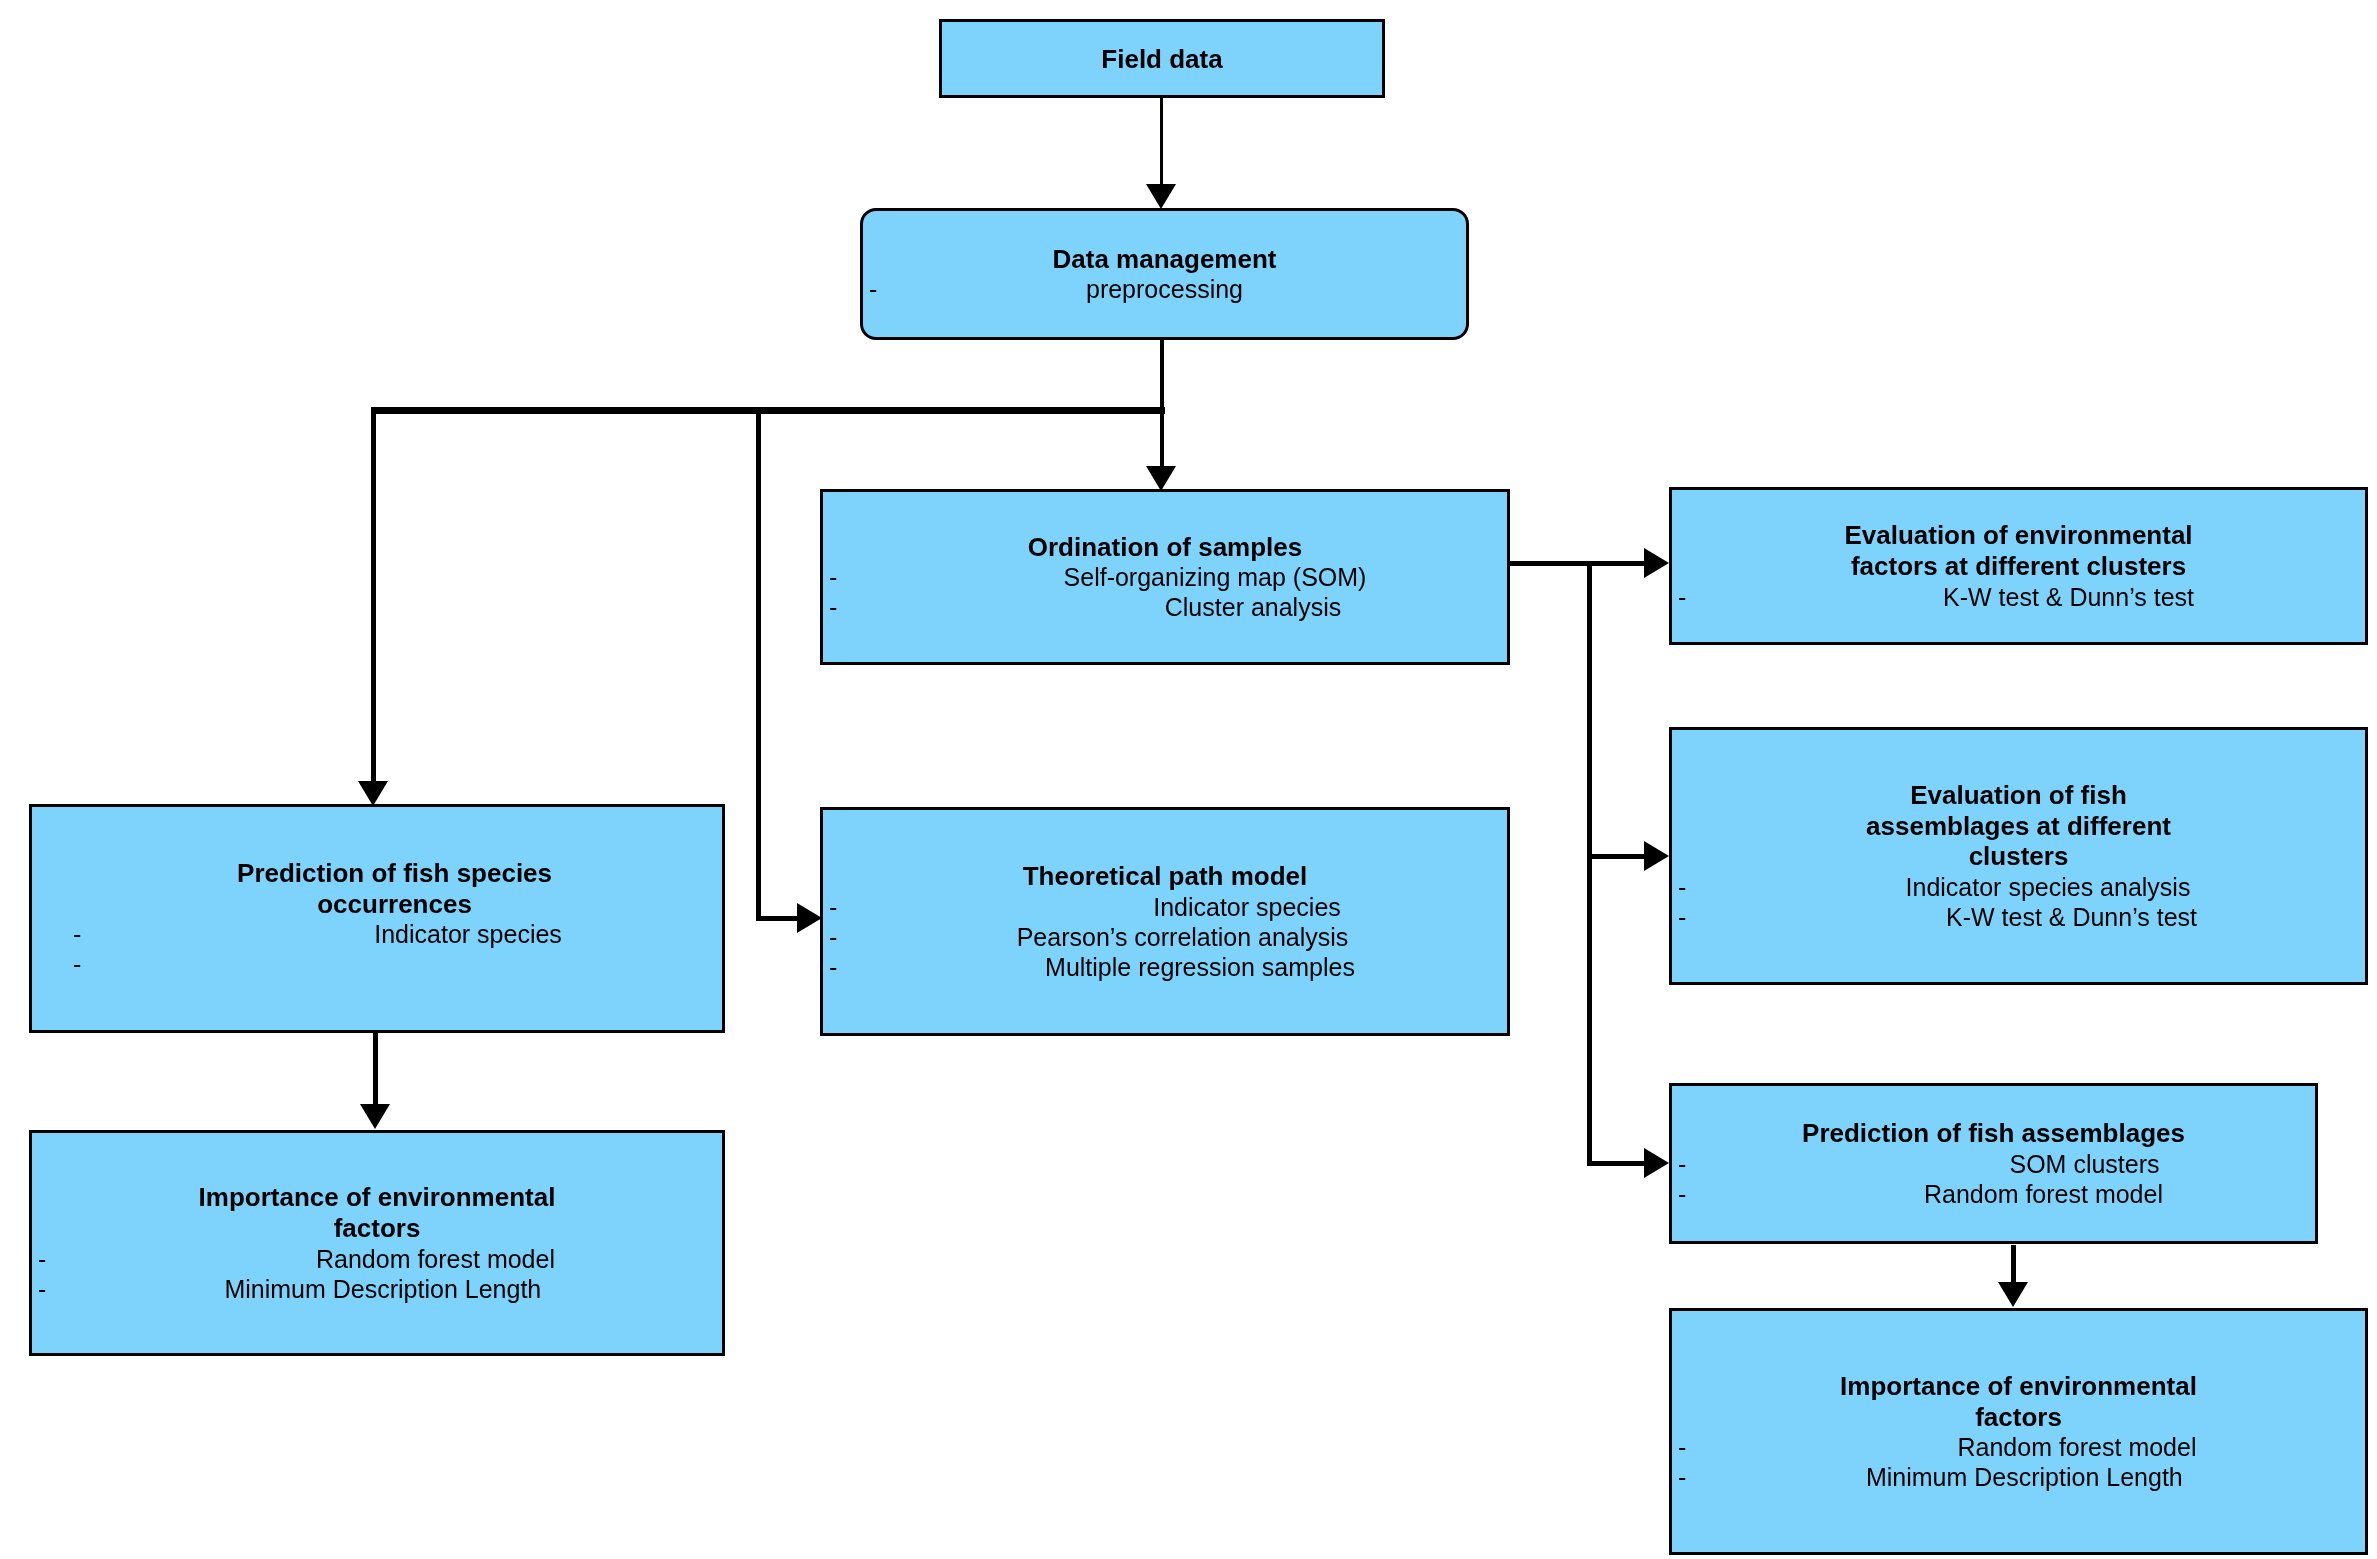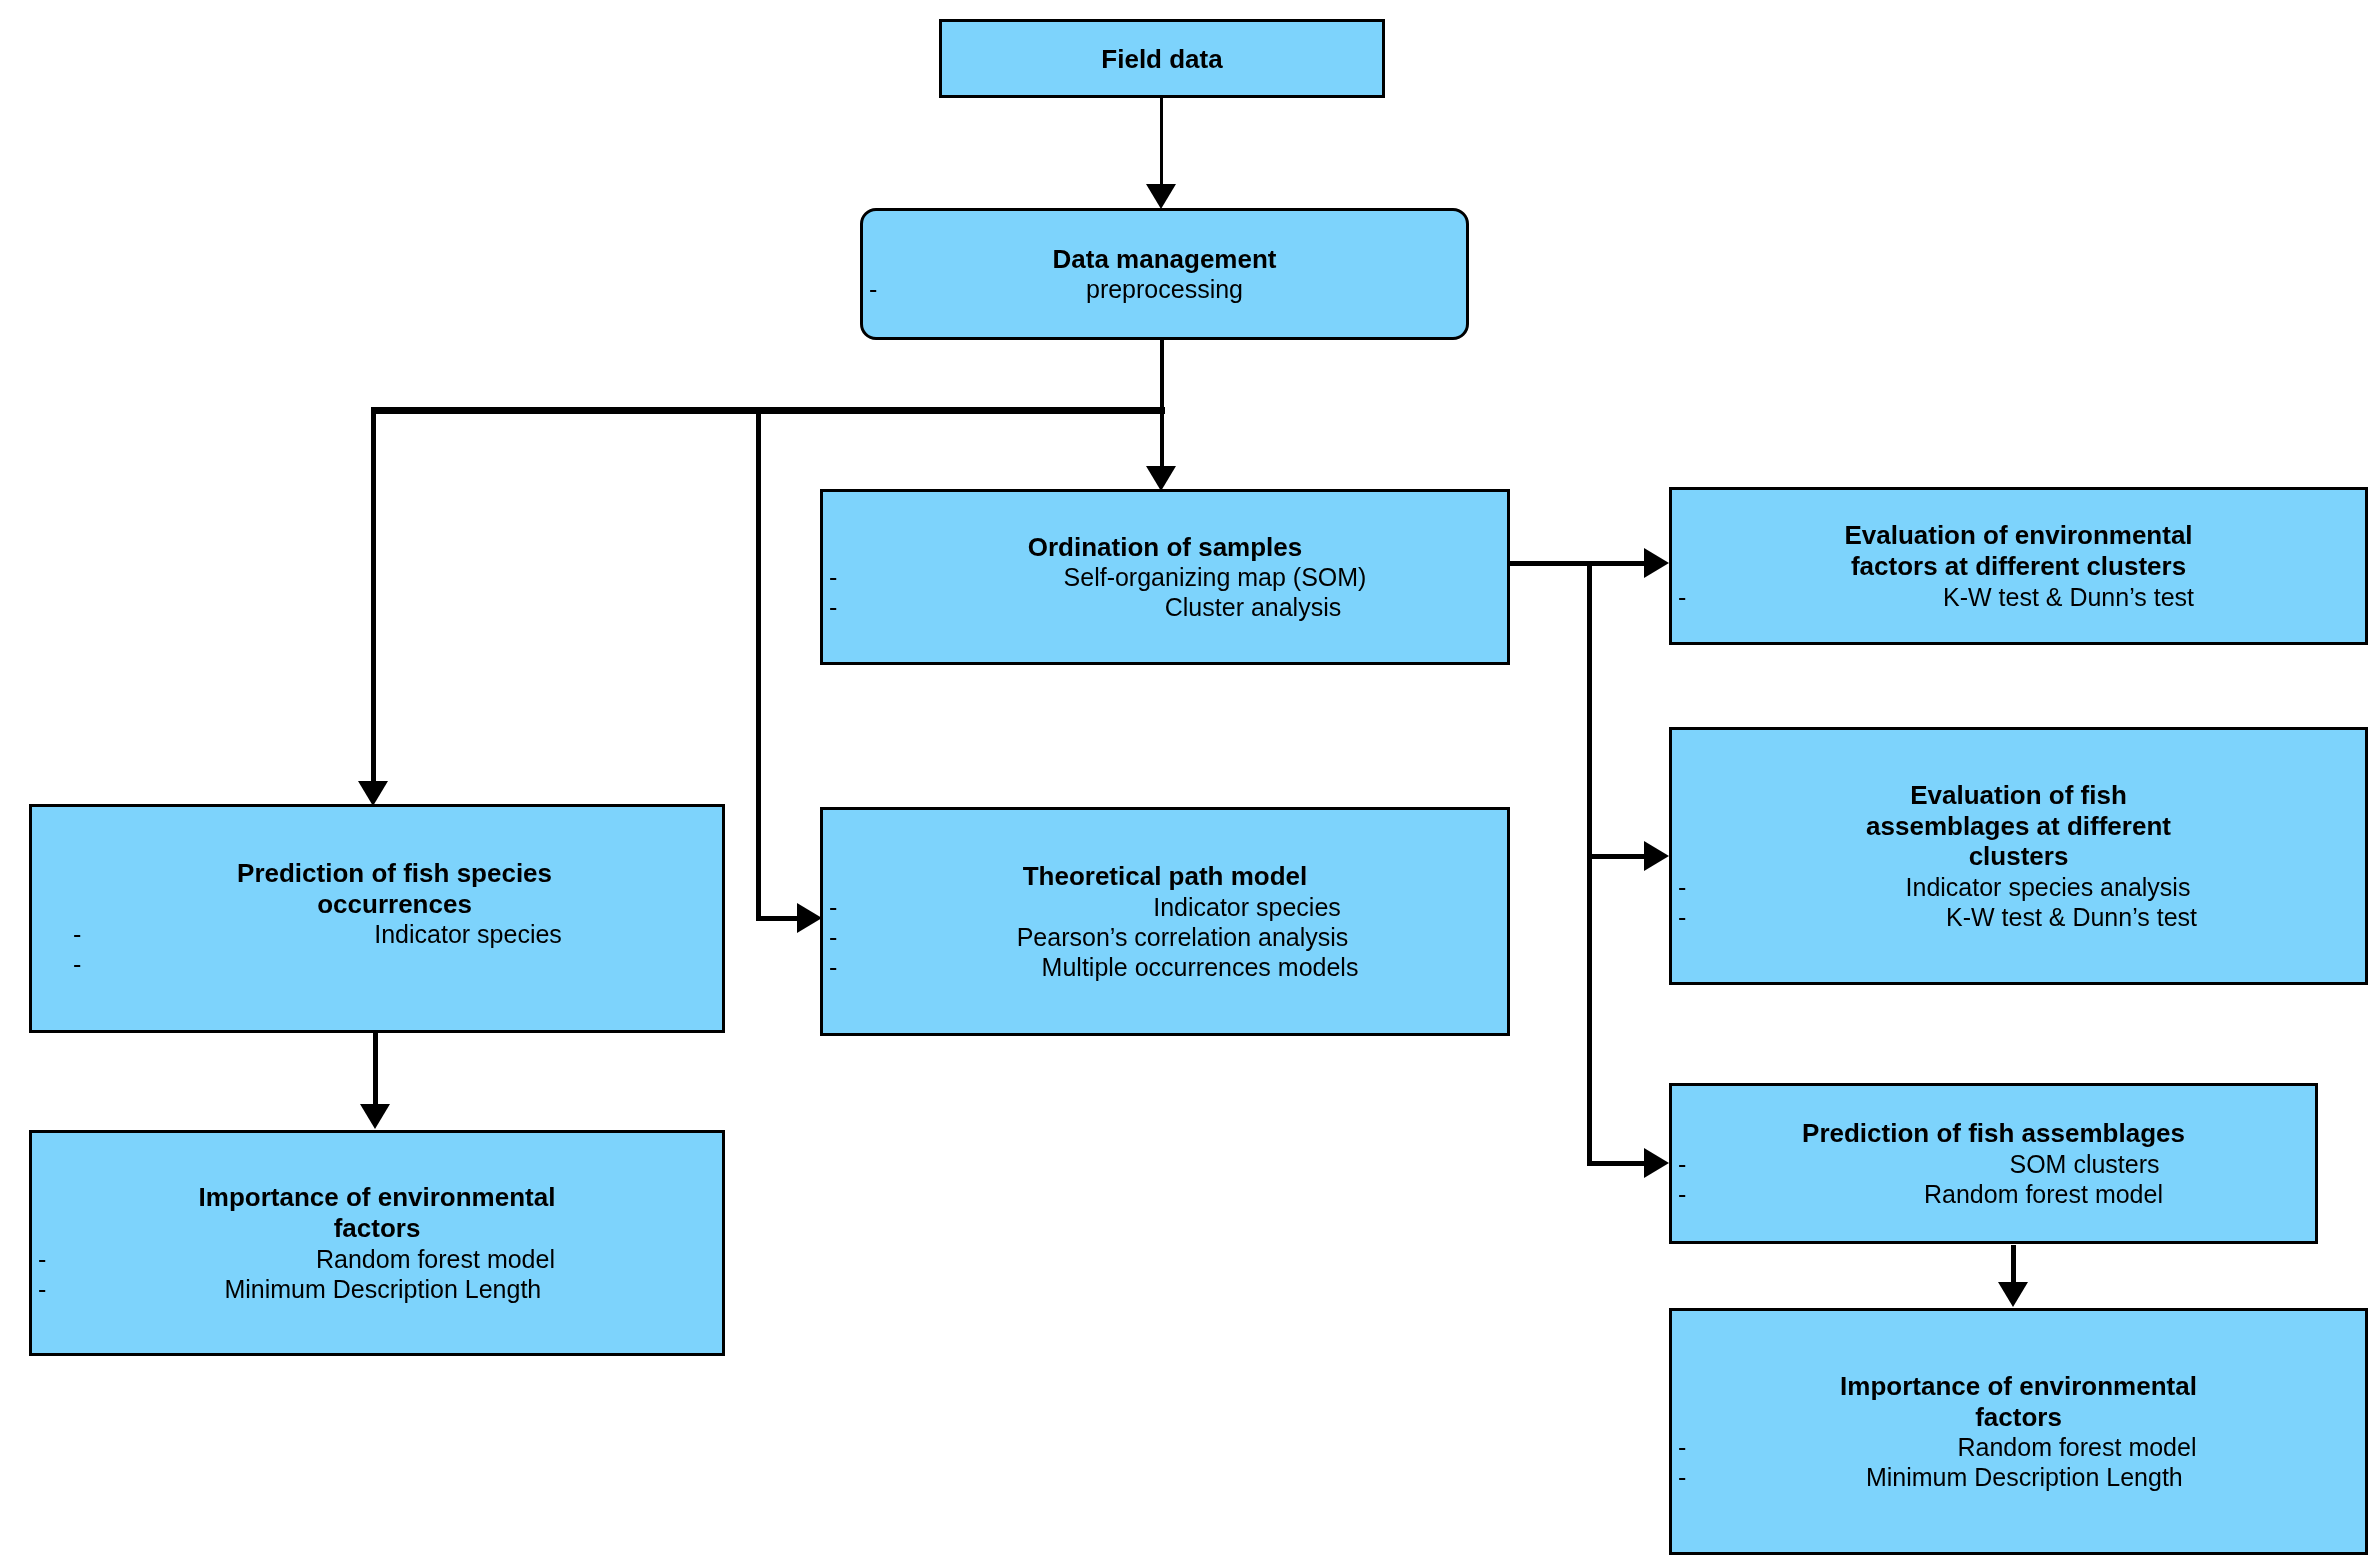--- a/index.html
+++ b/index.html
@@ -161,21 +161,21 @@
       <div class="brow fs-42">
         <span class="dash" style="width:164px;">-</span>
         <span class="btext">Indicator species</span>
       </div>
       <div class="brow fs-42">
         <span class="dash" style="width:35px;">-</span>
         <span class="btext">Pearson’s correlation analysis</span>
       </div>
       <div class="brow fs-42">
         <span class="dash" style="width:70px;">-</span>
-        <span class="btext">Multiple occurrences models</span>
+        <span class="btext">Multiple regression samples</span>
       </div>
     </div>
   </div>
 
   <div class="node" id="n-pred-species">
     <div class="title fs-44">Prediction of fish species
 occurrences</div>
     <div class="bullets">
       <div class="brow fs-42">
         <span class="dash" style="width:147px;">-</span>

